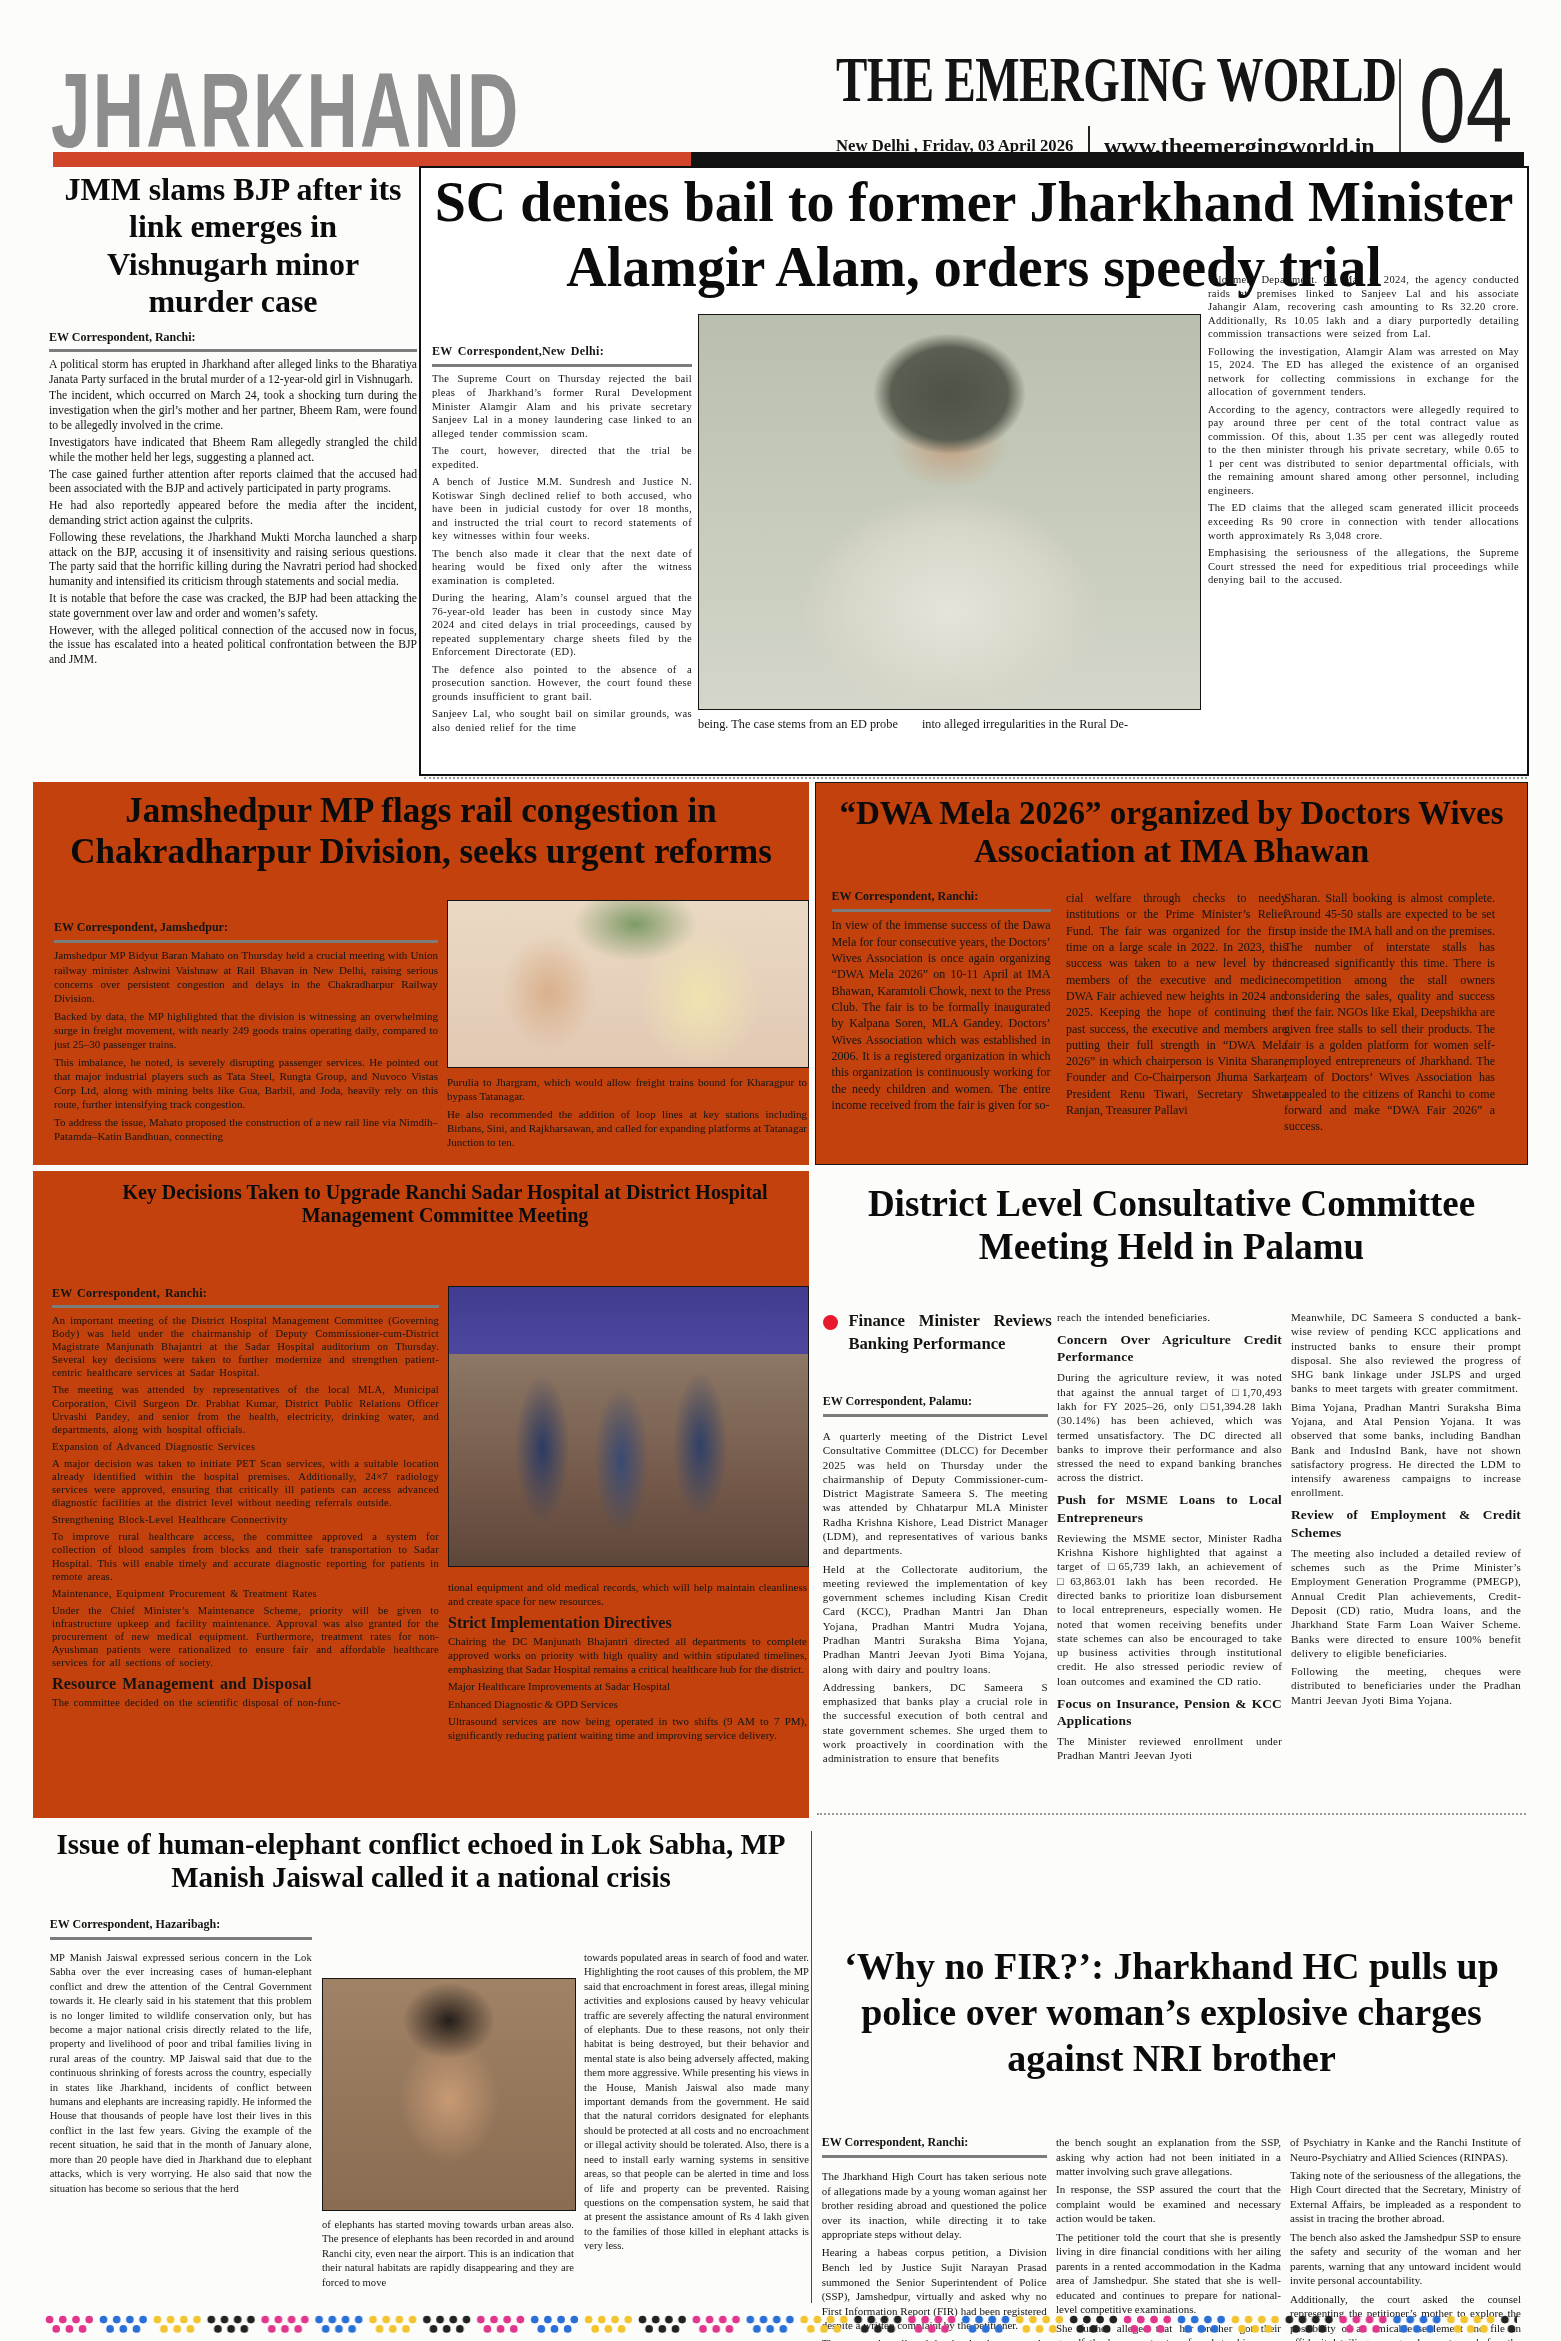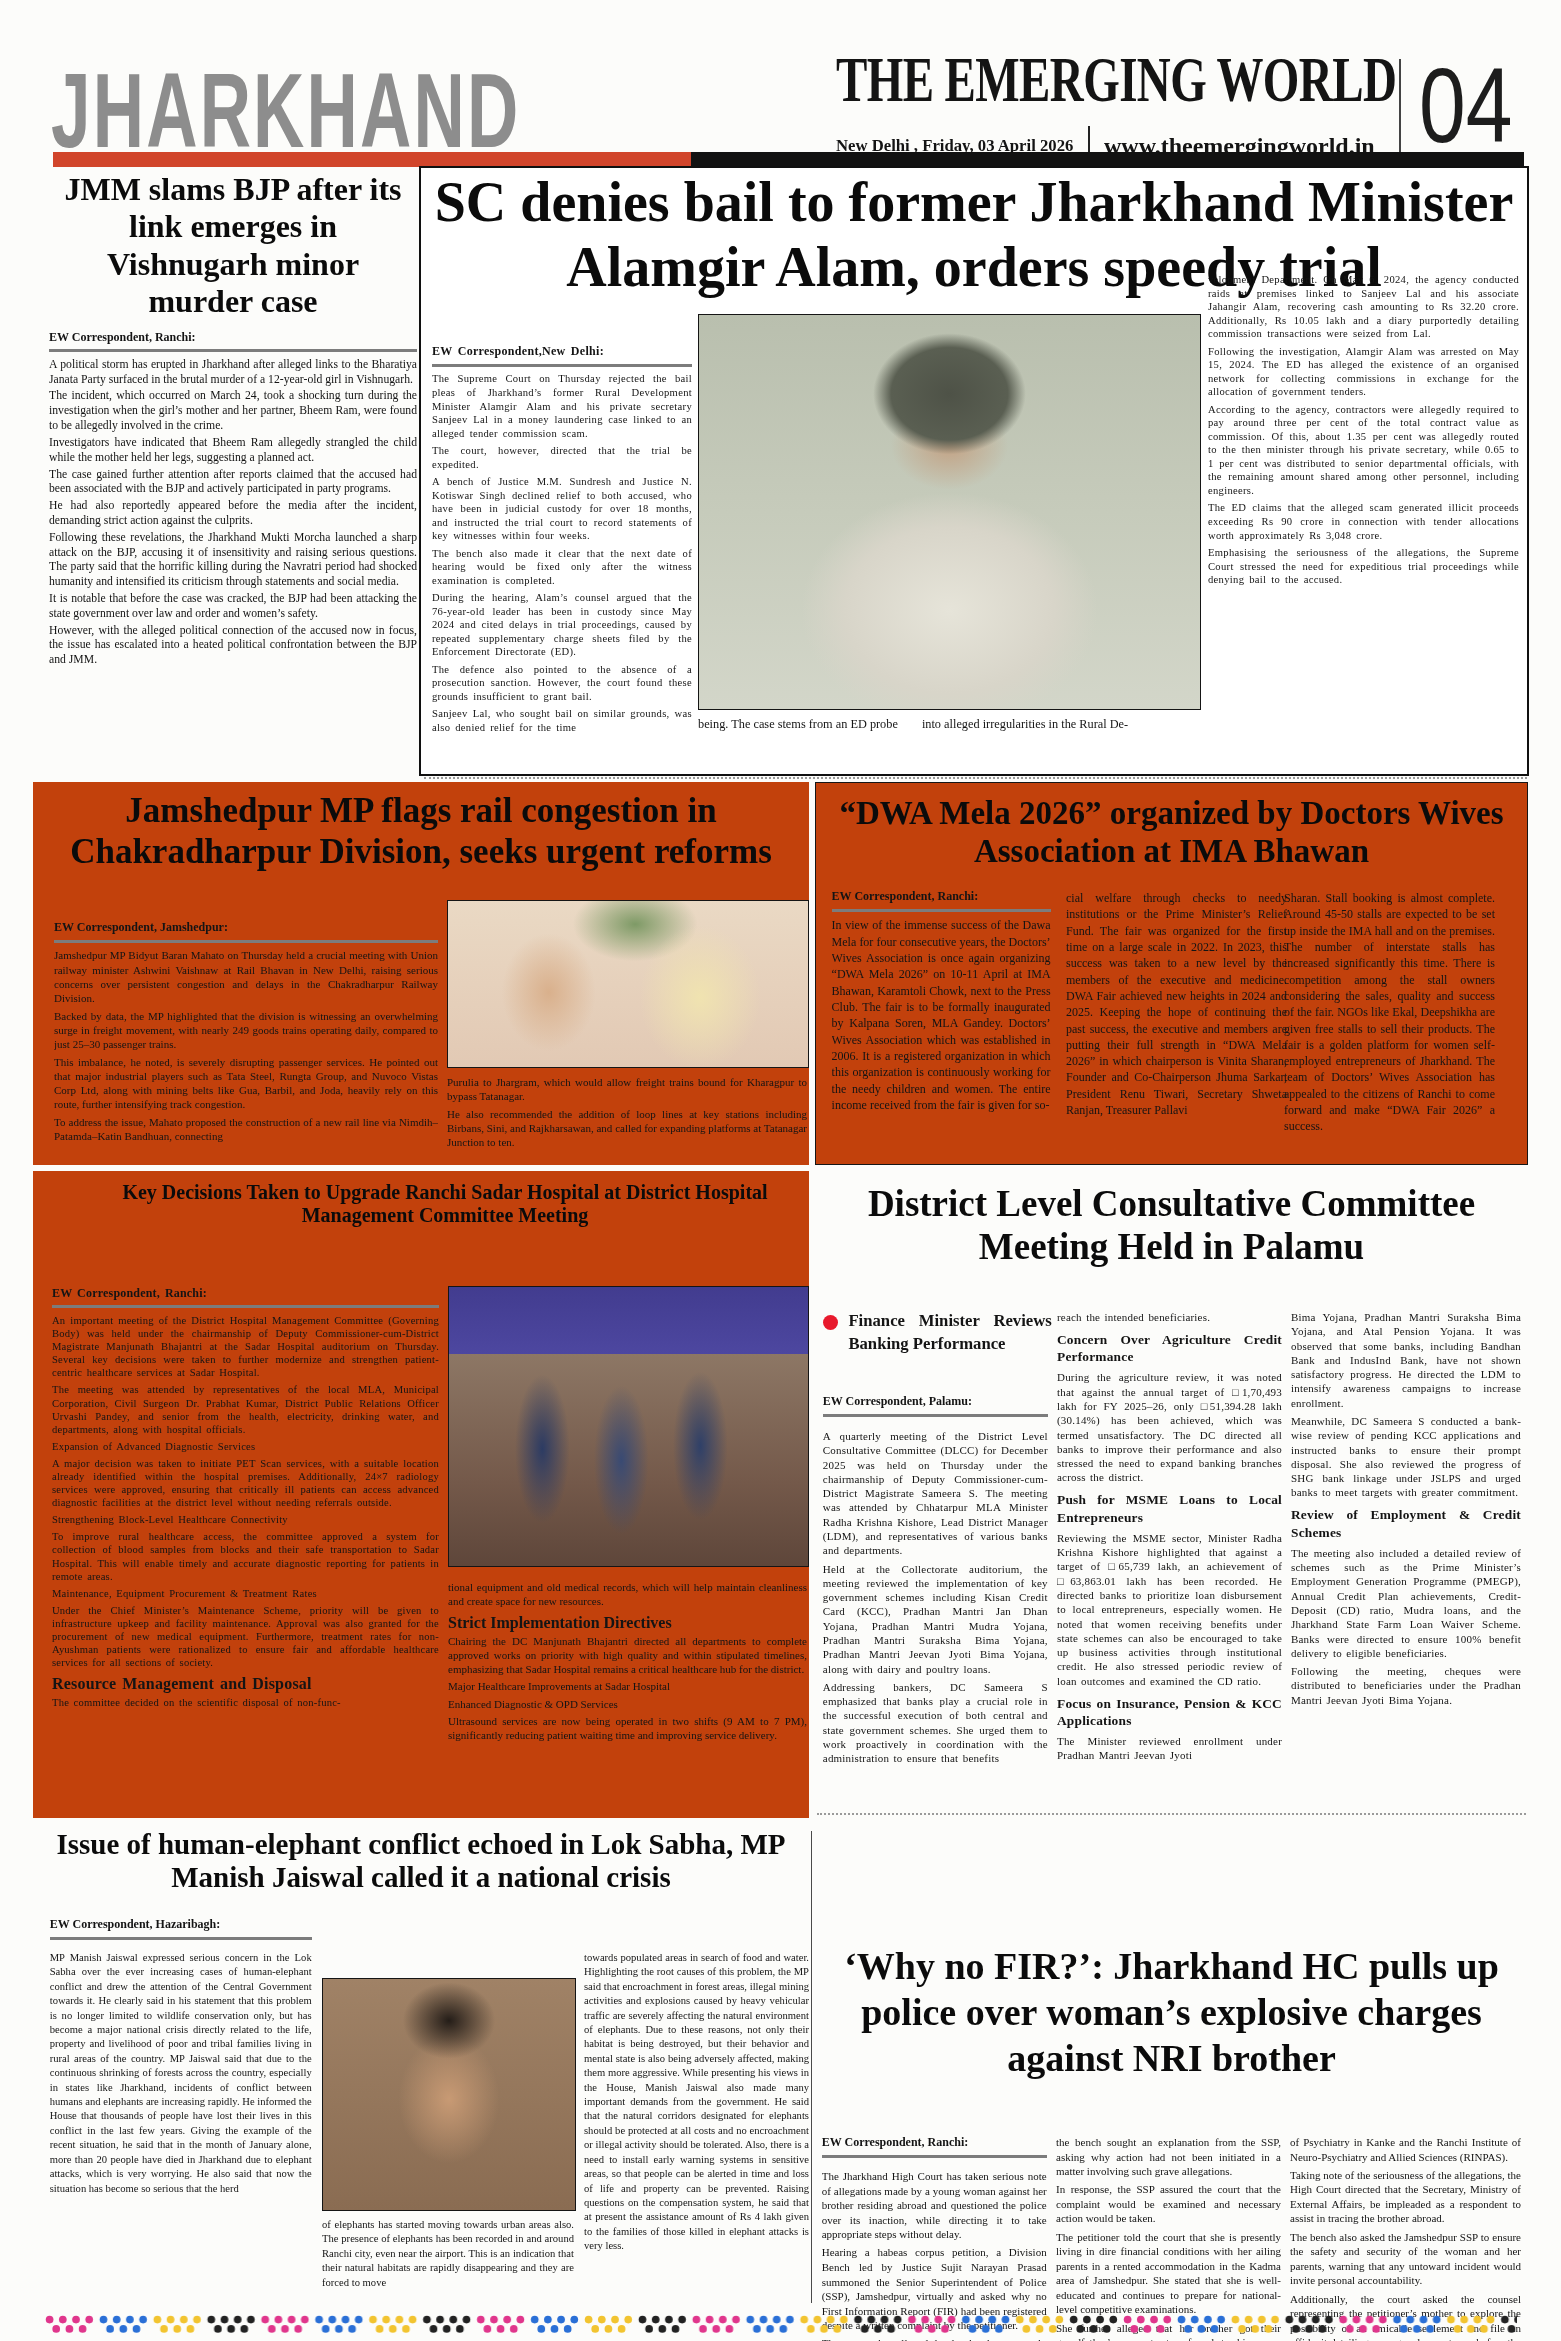--- a/index.html
+++ b/index.html
@@ -266,22 +266,22 @@
     <div id="palamu-col2" class="col palamu-body">
         <p class="para">reach the intended beneficiaries.</p>
         <p class="subhead">Concern Over Agriculture Credit Performance</p>
         <p class="para">During the agriculture review, it was noted that against the annual target of □1,70,493 lakh for FY 2025–26, only □51,394.28 lakh (30.14%) has been achieved, which was termed unsatisfactory. The DC directed all banks to improve their performance and also stressed the need to expand banking branches across the district.</p>
         <p class="subhead">Push for MSME Loans to Local Entrepreneurs</p>
         <p class="para">Reviewing the MSME sector, Minister Radha Krishna Kishore highlighted that against a target of □65,739 lakh, an achievement of □63,863.01 lakh has been recorded. He directed banks to prioritize loan disbursement to local entrepreneurs, especially women. He noted that women receiving benefits under state schemes can also be encouraged to take up business activities through institutional credit. He also stressed periodic review of loan outcomes and examined the CD ratio.</p>
         <p class="subhead">Focus on Insurance, Pension &amp; KCC Applications</p>
         <p class="para">The Minister reviewed enrollment under Pradhan Mantri Jeevan Jyoti</p>
       </div>
     <div id="palamu-col3" class="col palamu-body">
+        <p class="para">Meanwhile, DC Sameera S conducted a bank-wise review of pending KCC applications and instructed banks to ensure their prompt disposal. She also reviewed the progress of SHG bank linkage under JSLPS and urged banks to meet targets with greater commitment.</p>
         <p class="para">Bima Yojana, Pradhan Mantri Suraksha Bima Yojana, and Atal Pension Yojana. It was observed that some banks, including Bandhan Bank and IndusInd Bank, have not shown satisfactory progress. He directed the LDM to intensify awareness campaigns to increase enrollment.</p>
-        <p class="para">Meanwhile, DC Sameera S conducted a bank-wise review of pending KCC applications and instructed banks to ensure their prompt disposal. She also reviewed the progress of SHG bank linkage under JSLPS and urged banks to meet targets with greater commitment.</p>
         <p class="subhead">Review of Employment &amp; Credit Schemes</p>
         <p class="para">The meeting also included a detailed review of schemes such as the Prime Minister’s Employment Generation Programme (PMEGP), Annual Credit Plan achievements, Credit-Deposit (CD) ratio, Mudra loans, and the Jharkhand State Farm Loan Waiver Scheme. Banks were directed to ensure 100% benefit delivery to eligible beneficiaries.</p>
         <p class="para">Following the meeting, cheques were distributed to beneficiaries under the Pradhan Mantri Jeevan Jyoti Bima Yojana.</p>
       </div>
   </div>
 
   <div id="sep-dotted-2"></div>
   <div id="vline-bottom"></div>
 
   <div id="a-ele" class="article">

